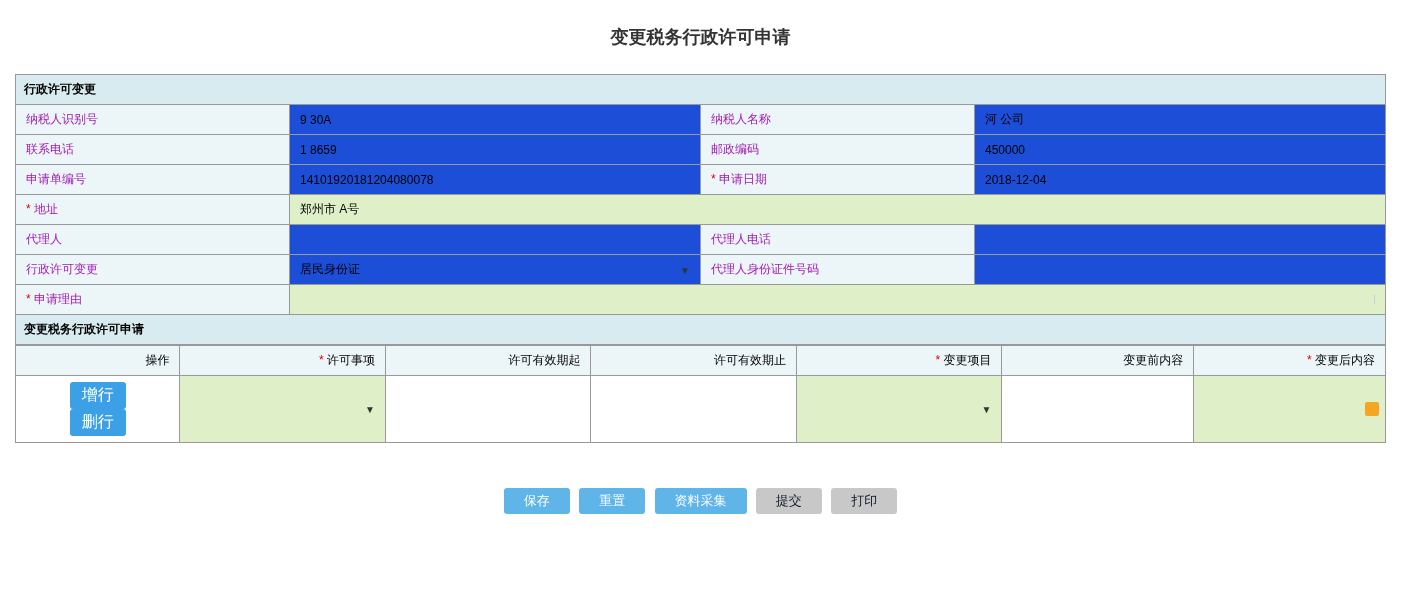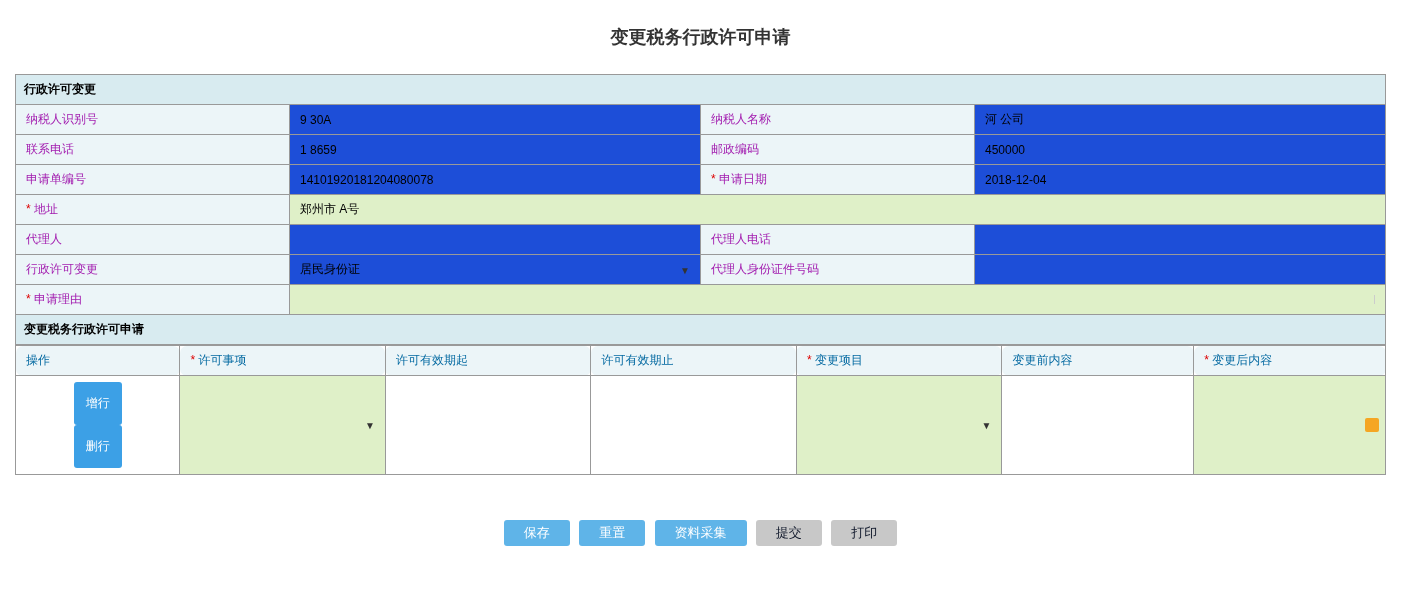--- a/index.html
+++ b/index.html
@@ -73,39 +73,38 @@
       content: "▼";
       position: absolute;
       right: 10px;
       top: 50%;
       transform: translateY(-50%);
       font-size: 10px;
       color: #333;
     }
     .grid-header td {
       background: #ecf5f8;
-      text-align: left;
-      color: #0369a1;
-      border-radius: 7px;
+      text-align: right;
+      color: #000000;
     }
     .grid-row td {
       background: #fff;
       text-align: center;
     }
     .grid-row .value-green {
       background: #dff0c8;
     }
     .btn-small {
       display: inline-block;
       background: #3ca0e6;
       color: #fff;
       border: none;
       border-radius: 3px;
-      padding: 13px 12px;
-      font-size: 12px;
+      padding: 3px 12px;
+      font-size: 16px;
       margin: 0 17px;
       cursor: pointer;
     }
     .detail-icon {
       display:inline-block;
       width:14px;
       height:14px;
       background:#f5a623;
       border-radius:2px;
       vertical-align:middle;

